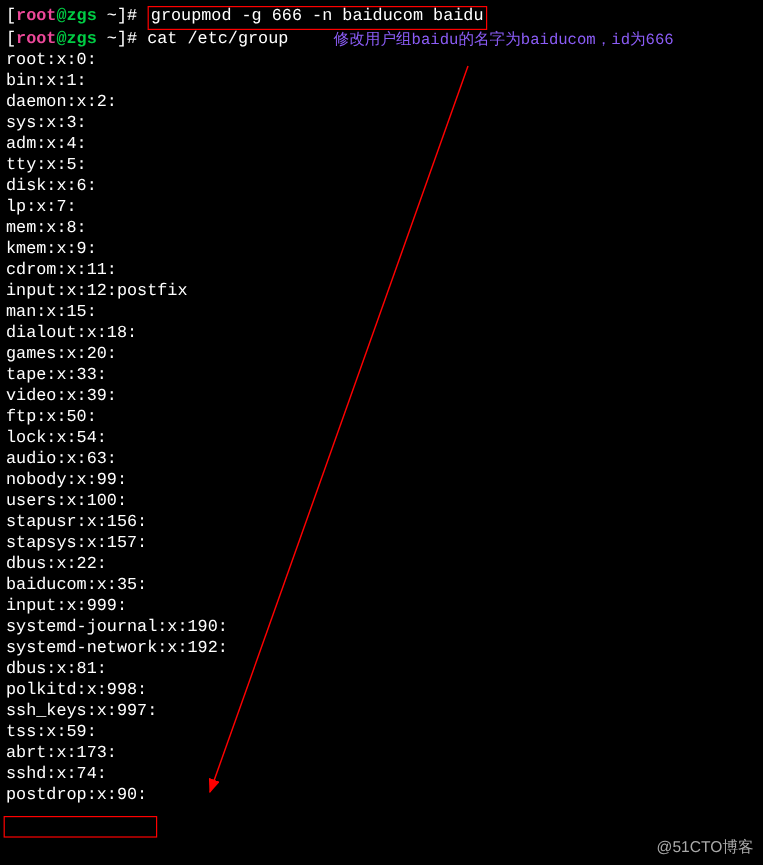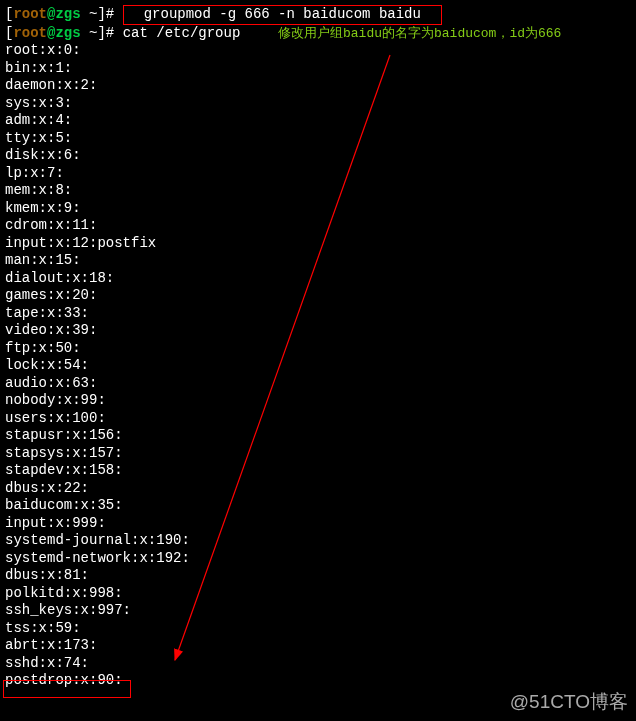--- a/index.html
+++ b/index.html
@@ -9,45 +9,45 @@
       font-size: 14px;
       color: #fff;
       width: 636px;
       height: 721px;
       padding: 5px;
       position: relative;
       overflow: hidden;
     }
     .line { white-space: pre; line-height: 1.25; }
     .bracket { color: #fff; }
-    .user { color: #a16207; font-weight: bold; }
+    .user { color: #ec4899; font-weight: bold; }
     .host { color: #00cc44; font-weight: bold; }
     .tilde { color: #fff; }
     .hash { color: #fff; }
     .cmd { color: #fff; }
     .red-box {
       border: 1px solid #ff0000;
       display: inline-block;
-      padding: 0 20px;
+      padding: 0 2px;
     }
     .annotation {
-      color: #84cc16;
+      color: #8b5cf6;
       font-family: 'SimSun', 'Courier New', monospace;
       font-size: 13px;
       position: absolute;
       white-space: nowrap;
     }
     .groups { }
     .watermark {
       position: absolute;
       right: 8px;
       bottom: 6px;
       color: #aaa;
       font-family: Arial, sans-serif;
-      font-size: 19px;
+      font-size: 13px;
     }
     .arrow-svg {
       position: absolute;
       top: 0;
       left: 0;
       pointer-events: none;
     }
     .red-box-bottom {
       border: 1px solid #ff0000;
       position: absolute;
@@ -82,21 +82,20 @@
     <div class="line">games:x:20:</div>
     <div class="line">tape:x:33:</div>
     <div class="line">video:x:39:</div>
     <div class="line">ftp:x:50:</div>
     <div class="line">lock:x:54:</div>
     <div class="line">audio:x:63:</div>
     <div class="line">nobody:x:99:</div>
     <div class="line">users:x:100:</div>
     <div class="line">stapusr:x:156:</div>
     <div class="line">stapsys:x:157:</div>
-    <div class="line">stapdev:x:158:</div>
     <div class="line">dbus:x:22:</div>
     <div class="line">baiducom:x:35:</div>
     <div class="line">input:x:999:</div>
     <div class="line">systemd-journal:x:190:</div>
     <div class="line">systemd-network:x:192:</div>
     <div class="line">dbus:x:81:</div>
     <div class="line">polkitd:x:998:</div>
     <div class="line">ssh_keys:x:997:</div>
     <div class="line">tss:x:59:</div>
     <div class="line">abrt:x:173:</div>

